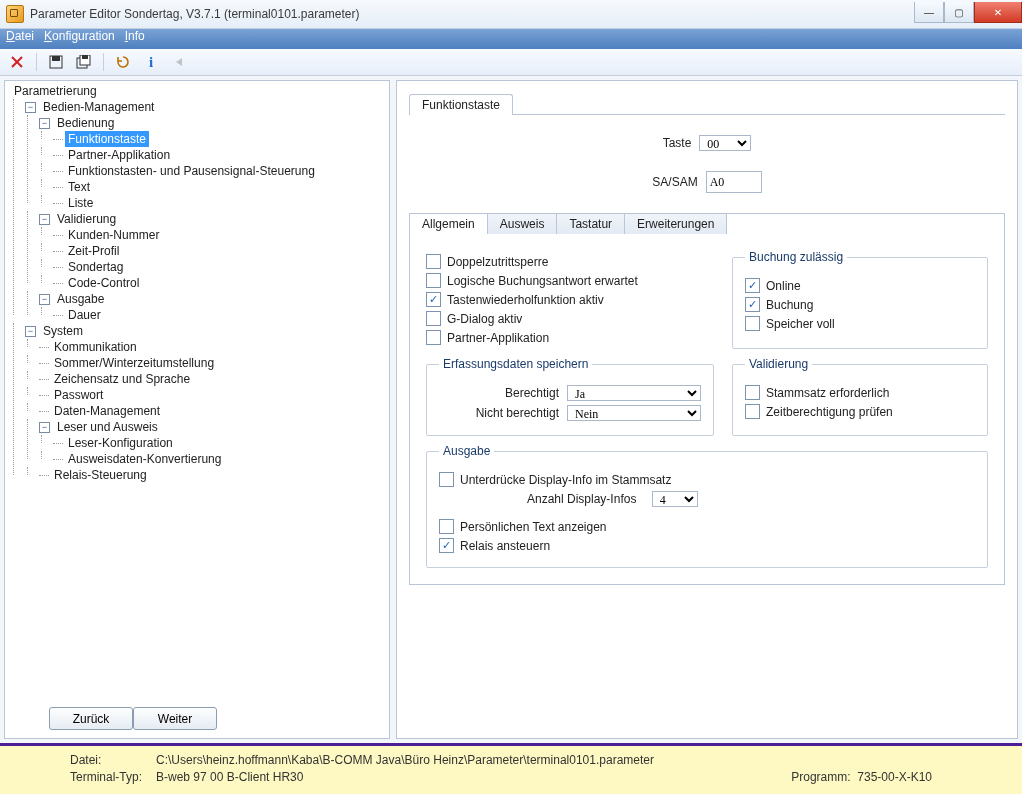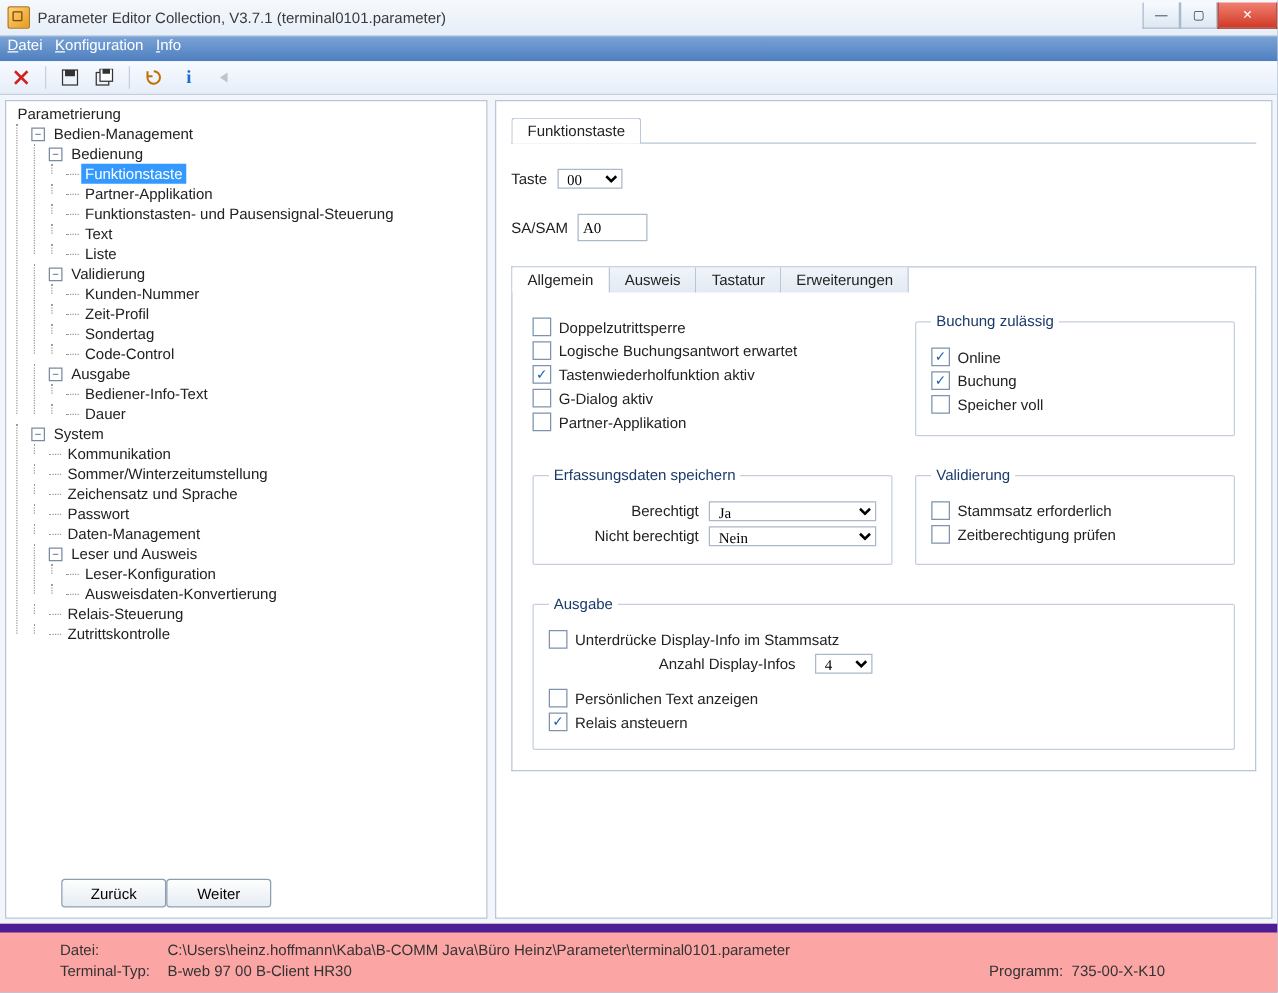--- a/index.html
+++ b/index.html
@@ -32,51 +32,51 @@
 .tree .label{padding:0 3px}
 .tree .label.sel{background:#3399ff;color:#fff}
 .tree .leaf-dash{display:inline-block;width:10px;border-top:1px dotted #9b9b9b;margin-right:2px;vertical-align:middle}
 .navbtns{display:flex;justify-content:flex-start;padding:6px 44px 8px 44px}
 .btn{min-width:84px;height:23px;background:linear-gradient(#fdfefe,#e6ecf3);border:1px solid #8d9db1;border-radius:3px;font-size:12px}
 
 .content{flex:1;background:#fff;border:1px solid #b9c6d6;position:relative;padding:12px;overflow:auto}
 .tabstrip{display:flex;border-bottom:1px solid #b9c6d6;margin-bottom:10px}
 .tab{padding:3px 12px;border:1px solid #b9c6d6;border-bottom:none;background:linear-gradient(#fdfdfe,#edf2f8);margin-right:2px;border-top-left-radius:3px;border-top-right-radius:3px}
 .tab.active{background:#fff;position:relative;top:1px}
-.fieldrow{display:flex;align-items:center;justify-content:flex-start;margin:20px 0}
+.fieldrow{display:flex;align-items:center;justify-content:center;margin:20px 0}
 .fieldrow label{margin-right:8px}
 select,input[type=text]{font:12px "Segoe UI";height:20px;border:1px solid #abb8c9;background:#fff;padding:0 3px}
 select{height:16px}
 .subtabs{display:flex;border:1px solid #b9c6d6;border-bottom:none}
 .subtab{padding:3px 12px;border-right:1px solid #b9c6d6;background:linear-gradient(#f0f4fa,#e3eaf3)}
 .subtab.active{background:#fff}
-.subpanel{border:1px solid #b9c6d6;border-top:none;padding:16px;display:flex;flex-direction:column;gap:24px}
+.subpanel{border:1px solid #b9c6d6;border-top:none;padding:16px;display:flex;flex-direction:column;gap:8px}
 .row2{display:flex;gap:18px}
 fieldset{border:1px solid #c6d0dd;border-radius:2px;padding:10px 12px;margin:0}
 legend{padding:0 4px;color:#1a3a6a;font-size:12px}
 .chk{display:flex;align-items:center;gap:6px;margin:4px 0}
 .ckbox{width:13px;height:13px;border:1px solid #7e93ad;background:#fff;display:inline-flex;align-items:center;justify-content:center;font-size:11px;color:#1b5fb4}
 .grp-left{flex:1}
 .grp-right{width:230px}
 .inline-right{display:flex;align-items:center;gap:8px;margin:4px 0}
 .inline-right label{width:120px;text-align:right}
 
-.status{padding:6px 10px 8px 48px;font-size:12px;line-height:17px;color:#333;border-top:7px solid #4c1d95;background:#fca5a5;display:flex;flex-direction:column}
+.status{padding:6px 10px 8px 70px;font-size:12px;line-height:17px;color:#333;border-top:3px solid #4c1d95;background:#fef9c3;display:flex;flex-direction:column}
 .status .r{display:flex}
 .status .lbl{width:86px}
 .status .prog{margin-left:auto;padding-right:80px}
 </style>
 </head>
 <body>
 
 <div class="window">
 
   <div class="titlebar">
     <div class="app-icon"></div>
-    <div class="title">Parameter Editor Collection, V3.7.1 (terminal0101.parameter)</div>
+    <div class="title">Parameter Editor Sondertag, V3.7.1 (terminal0101.parameter)</div>
     <div class="winbtns">
       <div class="winbtn">—</div>
       <div class="winbtn">▢</div>
       <div class="winbtn close">✕</div>
     </div>
   </div>
 
   <div class="menubar">
     <span><u>D</u>atei</span>
     <span><u>K</u>onfiguration</span>
@@ -206,26 +206,20 @@
                           </div>
                         </li>
                     </ul>
                   </li>
                   <li>
                       <div class="row">
                         <span class="tgl">−</span>
                         <span class="label">Ausgabe</span>
                       </div>
                     <ul>
-                      <li>
-                          <div class="row">
-                            <span class="leaf-dash"></span>
-                            <span class="label">Bediener-Info-Text</span>
-                          </div>
-                        </li>
                       <li>
                           <div class="row">
                             <span class="leaf-dash"></span>
                             <span class="label">Dauer</span>
                           </div>
                         </li>
                     </ul>
                   </li>
                 </ul>
               </li>
@@ -282,26 +276,20 @@
                             <span class="leaf-dash"></span>
                             <span class="label">Ausweisdaten-Konvertierung</span>
                           </div>
                         </li>
                     </ul>
                   </li>
                   <li>
                       <div class="row">
                         <span class="leaf-dash"></span>
                         <span class="label">Relais-Steuerung</span>
-                      </div>
-                    </li>
-                  <li>
-                      <div class="row">
-                        <span class="leaf-dash"></span>
-                        <span class="label">Zutrittskontrolle</span>
                       </div>
                     </li>
                 </ul>
               </li>
             </ul>
           </li>
         </ul>
       </div>
       <div class="navbtns">
         <button class="btn">Zurück</button>

